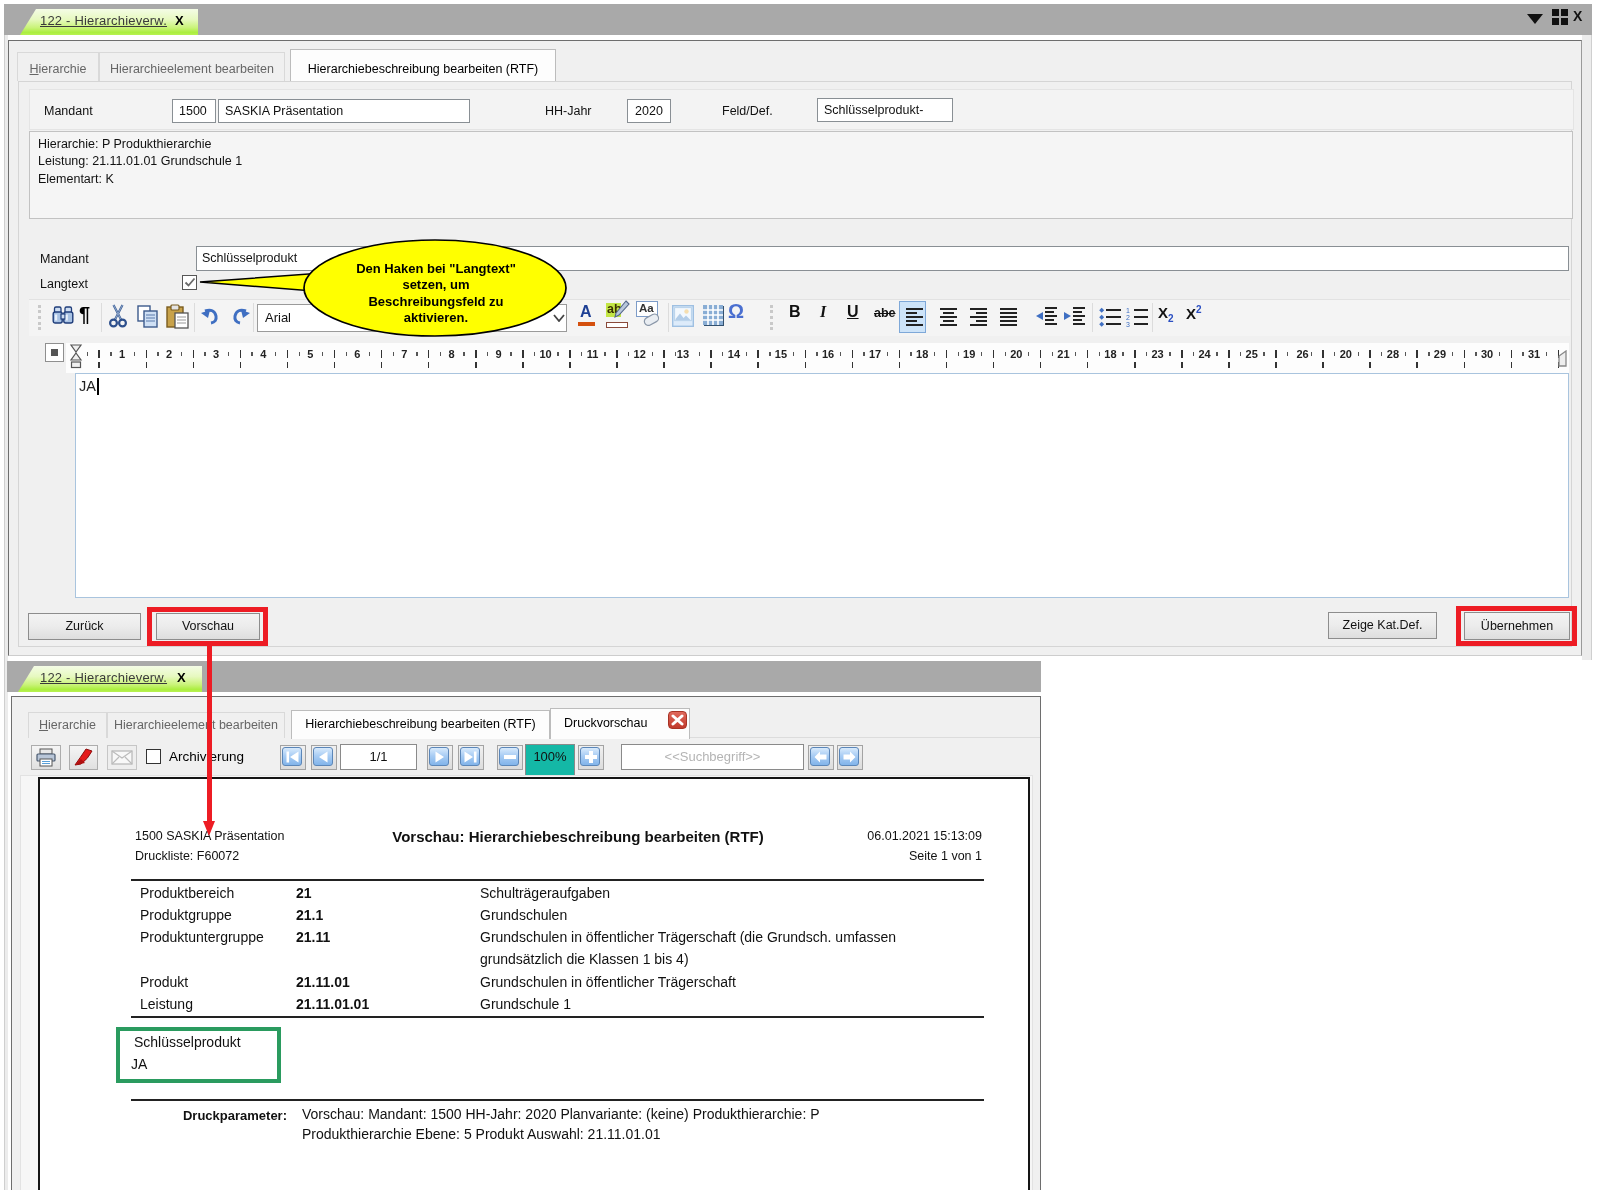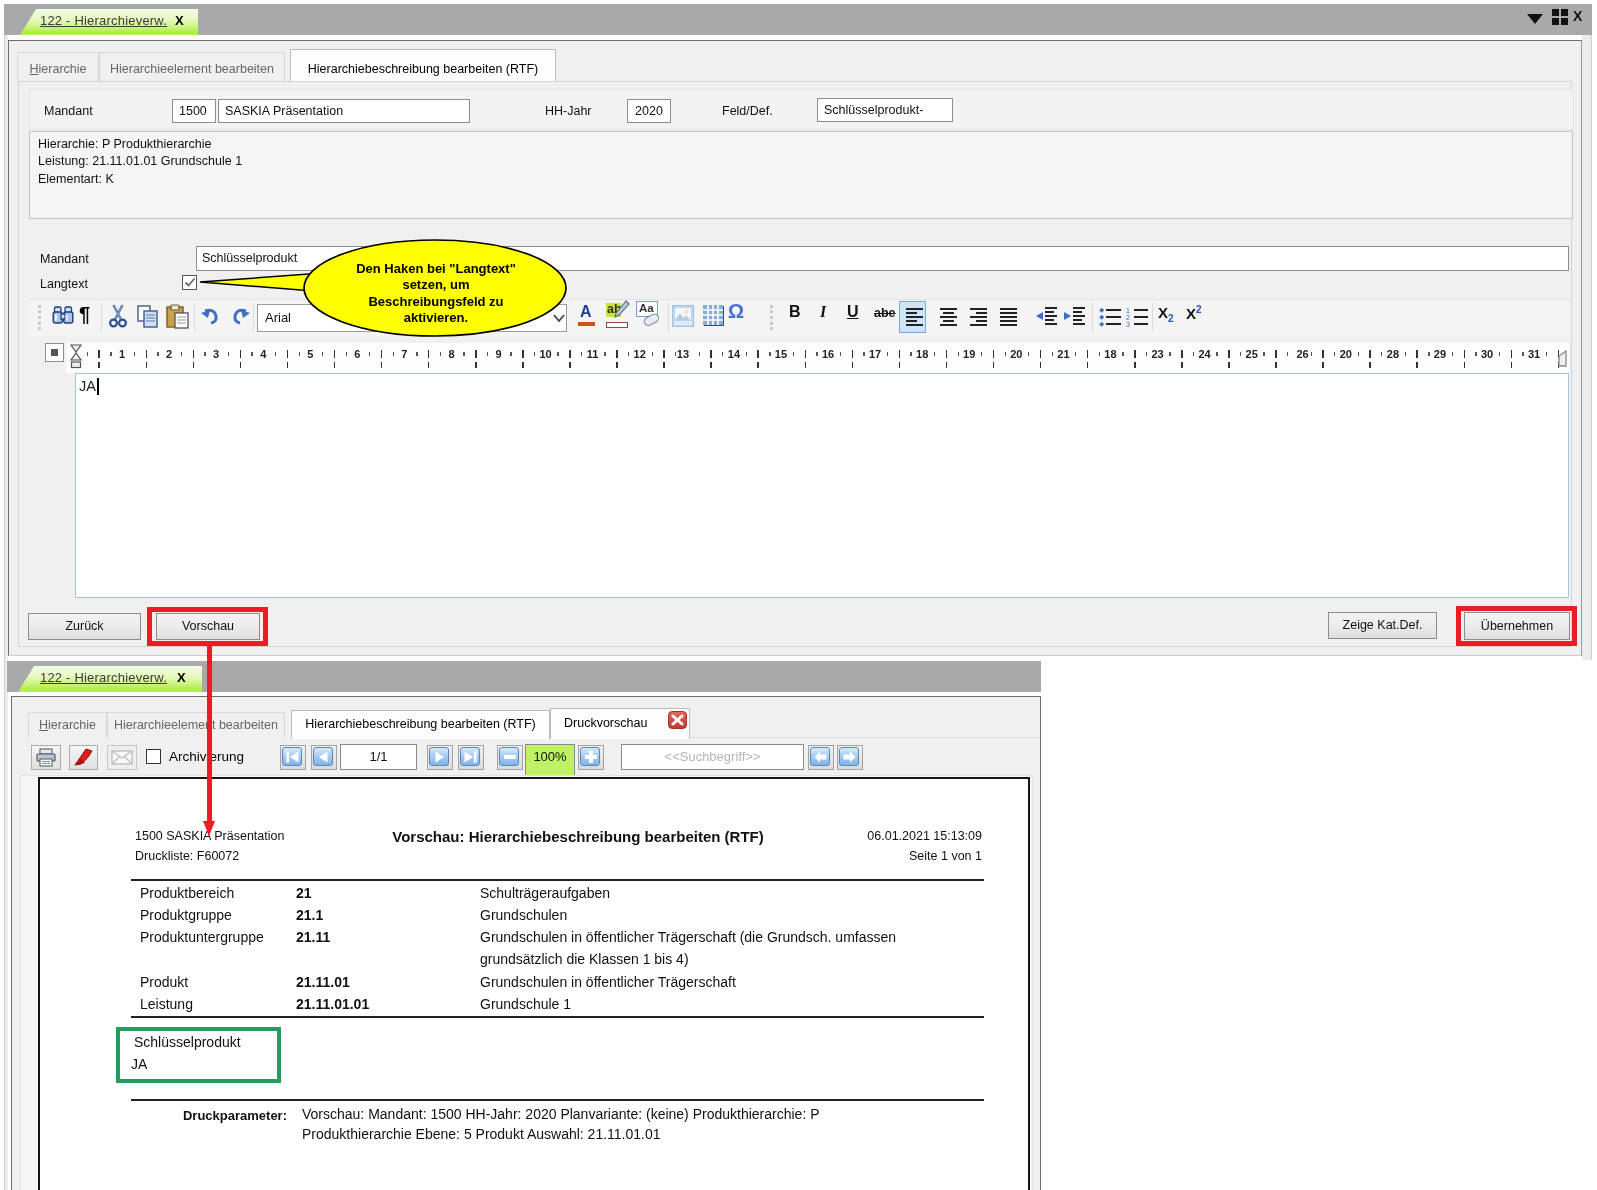--- a/index.html
+++ b/index.html
@@ -449,21 +449,21 @@
   </svg>
 <div class="nbtn" style="left:458px;top:745px"></div>
 <div class="nbi" style="left:460px;top:747px"></div>
 <svg class="abs" style="left:464px;top:751px" width="13" height="12" viewBox="0 0 13 12">
     <polygon points="0.5,0.5 9,6 0.5,11.5" fill="#fff"></polygon>
     <rect x="9.9" y="0.5" width="2.6" height="11" fill="#fff"></rect>
   </svg>
 <div class="nbtn" style="left:497px;top:745px"></div>
 <div class="nbi" style="left:499px;top:747px"></div>
 <div class="abs" style="left:504px;top:755px;width:12px;height:4px;background:#fff"></div>
-<div class="abs" style="left:525px;top:744px;width:50px;height:42px;background:#bef264;border:1px solid #8a8a8a;font-size:13px;color:#111;text-align:center;line-height:24px">100%</div>
+<div class="abs" style="left:525px;top:744px;width:50px;height:42px;background:#14b8a6;border:1px solid #8a8a8a;font-size:13px;color:#111;text-align:center;line-height:24px">100%</div>
 <div class="nbtn" style="left:578px;top:745px"></div>
 <div class="nbi" style="left:580px;top:747px"></div>
 <div class="abs" style="left:585px;top:755px;width:12px;height:4px;background:#fff"></div>
 <div class="abs" style="left:589px;top:751px;width:4px;height:12px;background:#fff"></div>
 <div class="abs" style="left:621px;top:744px;width:183px;height:26px;background:#fff;border:1px solid #8a8a8a;font-size:13px;color:#b4b4b4;text-align:center;line-height:24px">&lt;&lt;Suchbegriff&gt;&gt;</div>
 <div class="nbtn" style="left:808px;top:745px"></div>
 <div class="nbi" style="left:810px;top:747px"></div>
 <svg class="abs" style="left:814px;top:751px" width="13" height="12" viewBox="0 0 13 12">
     <polygon points="6,0.5 0.5,6 6,11.5 6,8.5 12.5,8.5 12.5,3.5 6,3.5" fill="#fff"></polygon>
   </svg>

